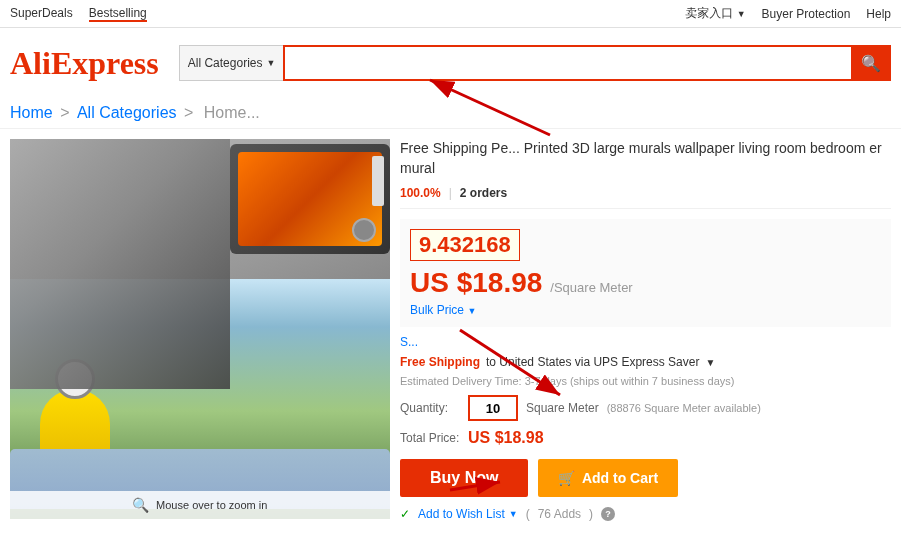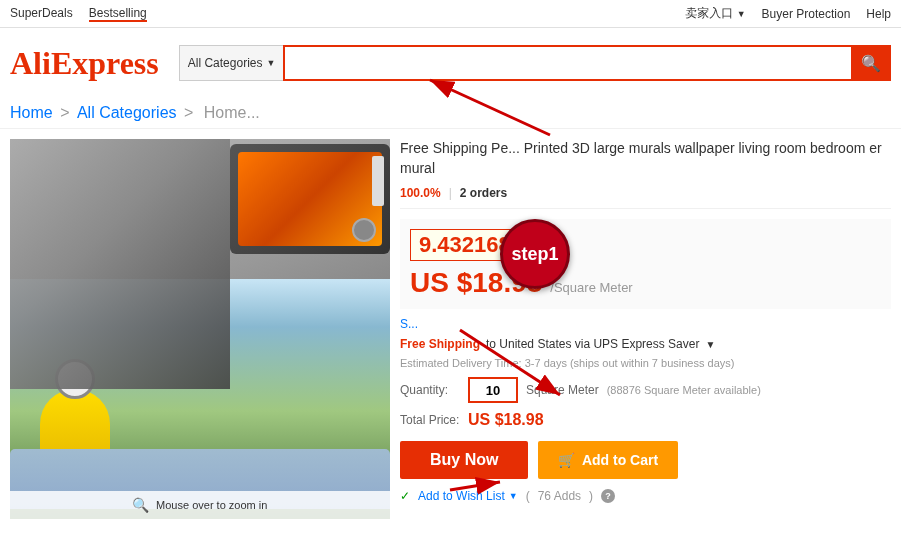--- a/index.html
+++ b/index.html
@@ -375,23 +375,20 @@
         <div style="position:absolute;bottom:12px;right:14px;width:24px;height:24px;background:#888;border-radius:50%;border:2px solid #aaa;"></div>
         <div style="position:absolute;top:12px;right:6px;width:12px;height:50px;background:#ddd;border-radius:2px;"></div>
       </div>
 
       <div class="zoom-bar">
         <span class="magnify-icon">🔍</span>
         <span>Mouse over to zoom in</span>
       </div>
     </div>
 
-    <div class="step-circle" style="top:80px;left:490px;">
-      <span>step1</span>
-    </div>
 
 
   </div>
 
   <div class="product-info">
 
     <div class="product-title">
       <span>Free Shipping Pe... Printed 3D large murals wallpaper living room bedroom er mural</span>
     </div>
 
@@ -404,20 +401,24 @@
       </span>
     </div>
 
     <div class="price-section">
       
       <div class="quantity-display">9.432168</div>
 
       <div style="display:flex;align-items:baseline;gap:4px;">
         <span class="price-value">US $18.98</span>
         <span class="price-unit">/Square Meter</span>
+      </div>
+      <div class="bulk-price">
+        <span>Bulk Price</span>
+        <span style="font-size:9px;">▼</span>
       </div>
     </div>
 
     <div class="seller-row">
       <span>S...</span>
     </div>
 
     <div class="shipping-row">
       <span class="free-shipping">Free Shipping</span>
       <span>to United States via UPS Express Saver</span>

